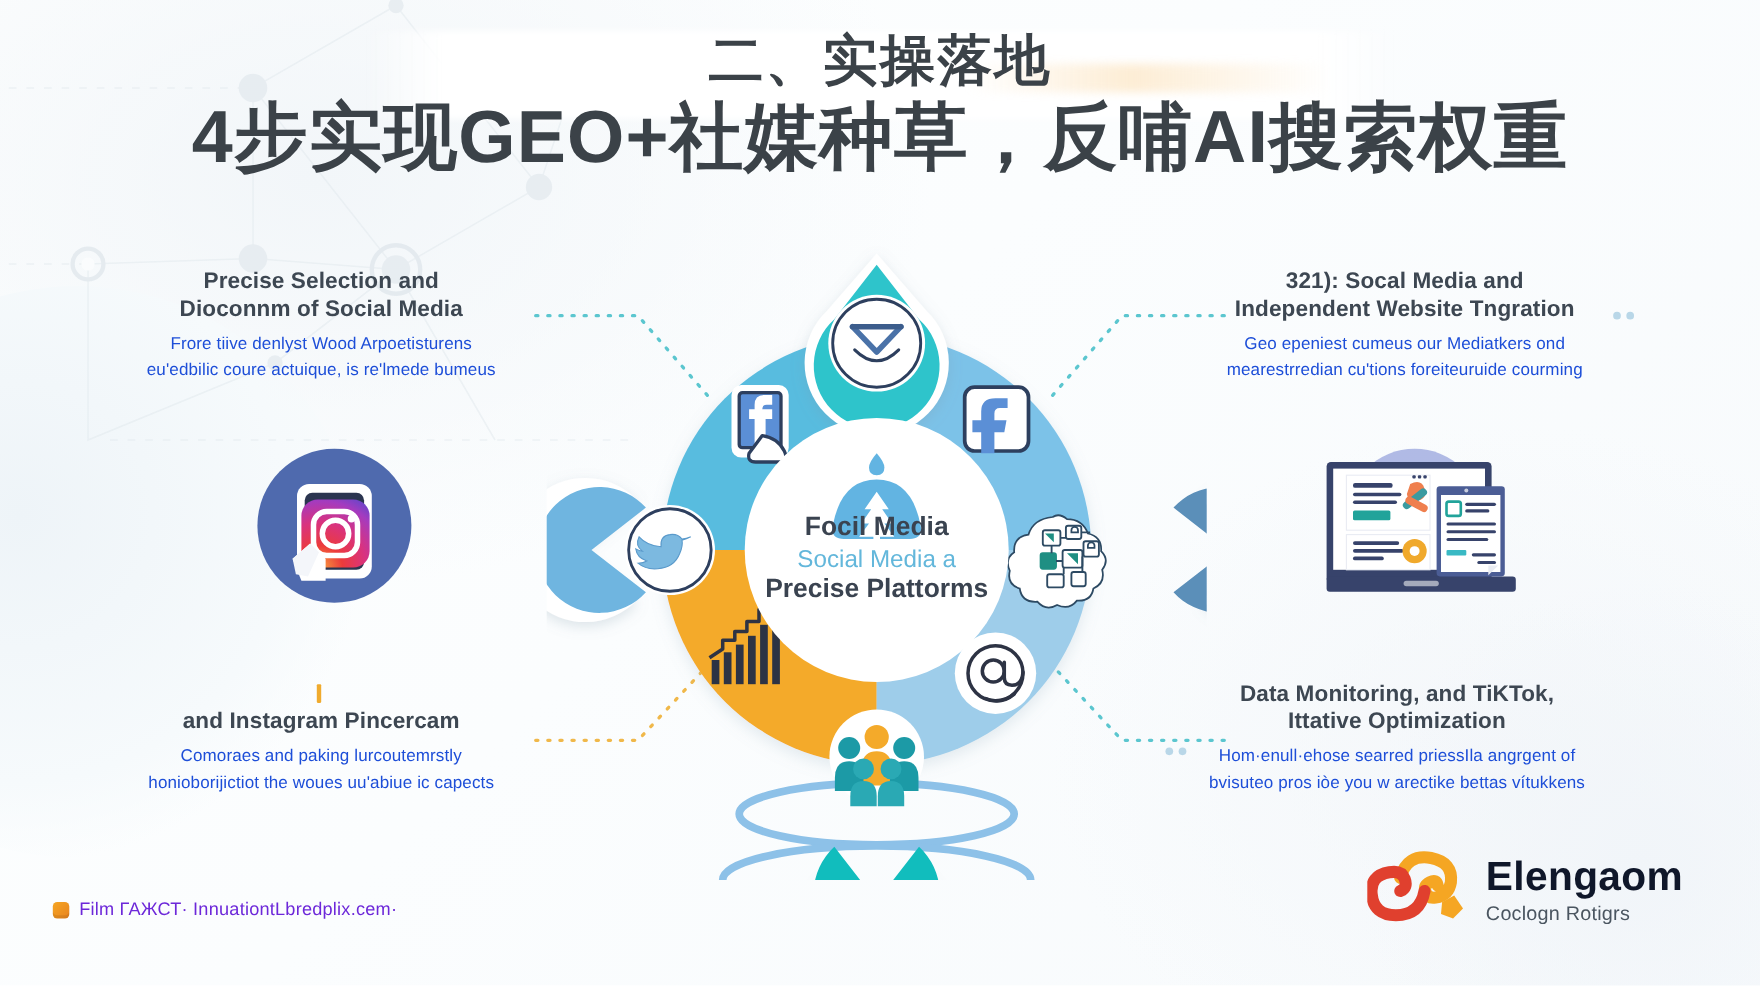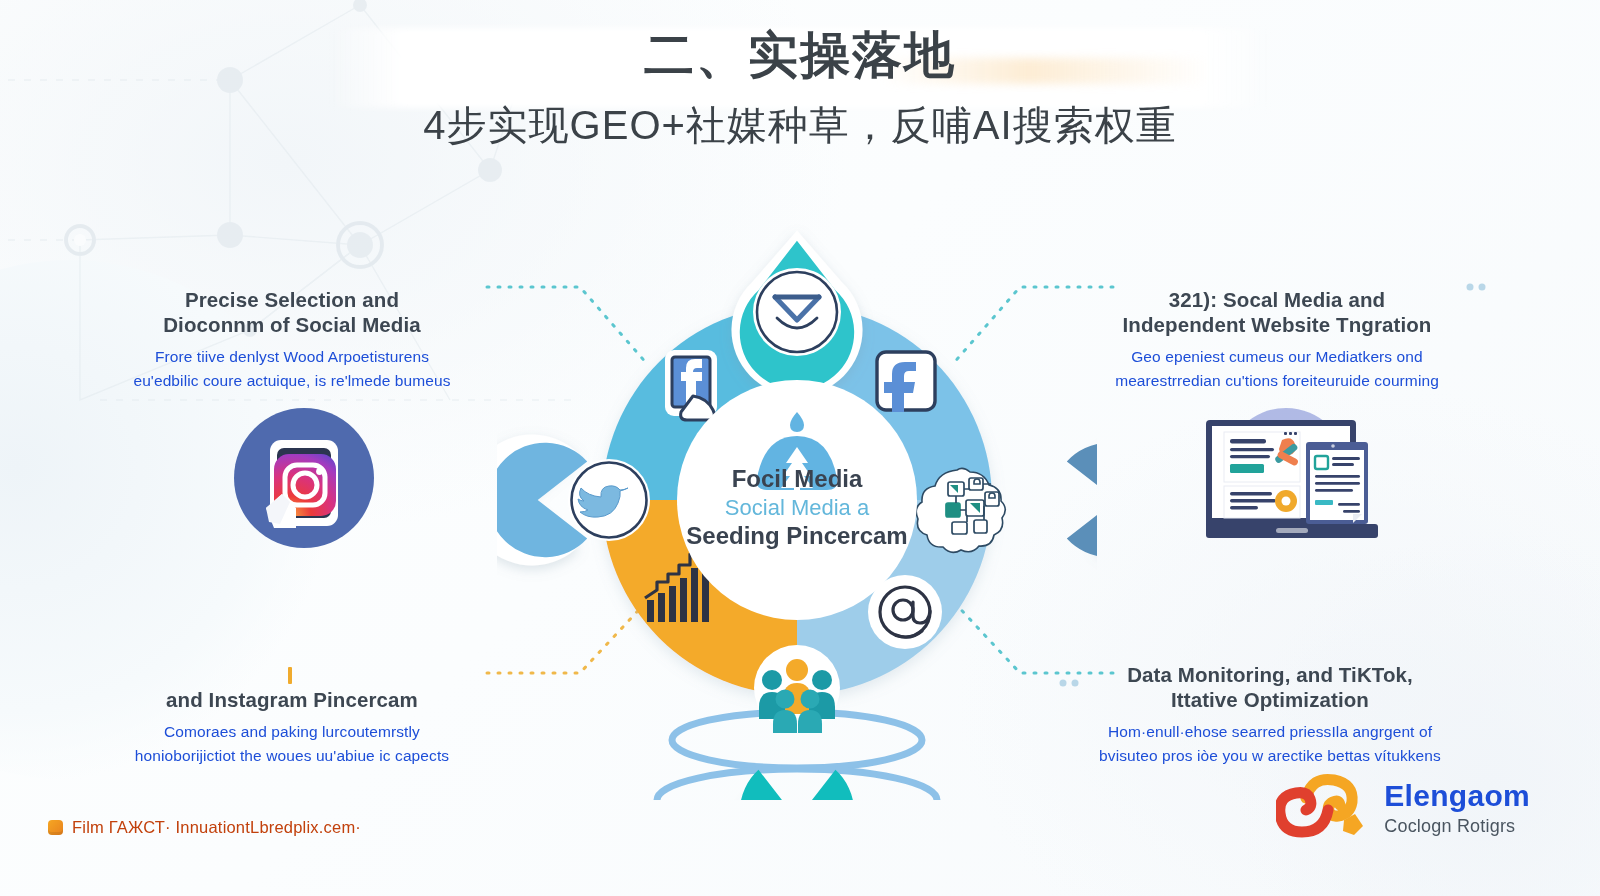--- a/index.html
+++ b/index.html
@@ -39,26 +39,26 @@
     filter:blur(4px);
   }
 
   
   .title-wrap{position:absolute;left:0;top:24px;width:1600px;text-align:center;}
   .title-1{
     font-size:50px;line-height:62px;color:#3b4248;font-weight:700;
     letter-spacing:2px;
   }
   .title-2{
-    font-size:40px;line-height:70px;color:#3b4248;font-weight:400;
+    font-size:67px;line-height:70px;color:#3b4248;font-weight:700;
     letter-spacing:1px;margin-top:4px;
   }
 
   
-  .txt-block{position:absolute;width:360px;margin-top:44px;}
+  .txt-block{position:absolute;width:360px;}
   .txt-block.left{text-align:center;}
   .txt-block.right{text-align:center;}
   .tb-head{
     font-size:20.5px;line-height:25px;font-weight:700;color:#3d4752;
     letter-spacing:.1px;
   }
   .tb-body{
     margin-top:8px;font-size:15.5px;line-height:24px;color:#1d4ed8;
     letter-spacing:.1px;
   }
@@ -78,33 +78,33 @@
 
   
   .connectors{position:absolute;left:0;top:0;width:1600px;height:896px;pointer-events:none;}
 
   
   .diagram{position:absolute;left:497px;top:200px;width:600px;height:600px;}
 
   
   .footer-left{
     position:absolute;left:48px;top:818px;
-    font-size:16.5px;color:#c2410c;letter-spacing:.2px;
+    font-size:16.5px;color:#6d28d9;letter-spacing:.2px;
     display:flex;align-items:center;gap:9px;
     filter:blur(.3px);
   }
   .footer-dot{
     width:15px;height:15px;border-radius:4px;
     background:linear-gradient(135deg,#f5a623,#e8821e);
     box-shadow:inset 0 -3px 0 rgba(0,0,0,.08);
   }
 
   .brand{position:absolute;right:70px;top:768px;display:flex;align-items:center;gap:16px;}
   .brand-text{line-height:1;}
-  .brand-name{font-size:30px;font-weight:700;color:#1d4ed8;letter-spacing:.3px;}
+  .brand-name{font-size:37px;font-weight:700;color:#0f172a;letter-spacing:.3px;}
   .brand-sub{font-size:18px;color:#4a5560;margin-top:6px;letter-spacing:.2px;}
 </style>
 </head>
 <body>
 
 <div class="stage">
 
   <div class="bg-base"></div>
   <div class="bg-blob"></div>
   <div class="bg-blob2"></div>
@@ -409,21 +409,21 @@
       <path d="M300 212 q-7 8 -7 13 q0 7 7 7 q7 0 7 -7 q0 -5 -7 -13 z" fill="#62b4e2"></path>
       <path d="M300 236 q-32 0 -40 42 q-2 12 10 12 l60 0 q12 0 10 -12 q-8 -42 -40 -42 z" fill="#62b4e2"></path>
       <path d="M300 247 l-11 16 l6 0 l-9 13 l7 0 l-9 12 l32 0 l-9 -12 l7 0 l-9 -13 l6 0 z" fill="#ffffff"></path>
       <rect x="297" y="284" width="6" height="7" fill="#ffffff"></rect>
     </g>
   </svg>
 
   <div style="position:absolute;left:657px;top:463px;width:280px;text-align:center;">
     <div style="font-size:24px;color:#3a4350;font-weight:600;line-height:30px;margin-top:1px;">Focil Media</div>
     <div style="font-size:22px;color:#63b7db;font-weight:500;line-height:27px;">Social Media a</div>
-    <div style="font-size:24px;color:#3a4350;font-weight:600;line-height:30px;">Seeding Pincercam</div>
+    <div style="font-size:24px;color:#3a4350;font-weight:600;line-height:30px;">Precise Plattorms</div>
   </div>
 
   <div class="footer-left">
     <span class="footer-dot"></span>
     <span>Film ГАЖСТ· InnuationtLbredplix.cem·</span>
   </div>
 
   <div class="brand">
     <svg width="92" height="80" viewBox="0 0 92 80">
       <path d="M30 30 q6 -22 28 -18 q20 4 18 22 q-2 12 -14 14 q-7 1 -9 -5 q-2 -6 4 -9 q6 -3 7 3" fill="none" stroke="#f5a623" stroke-width="11" stroke-linecap="round"></path>

